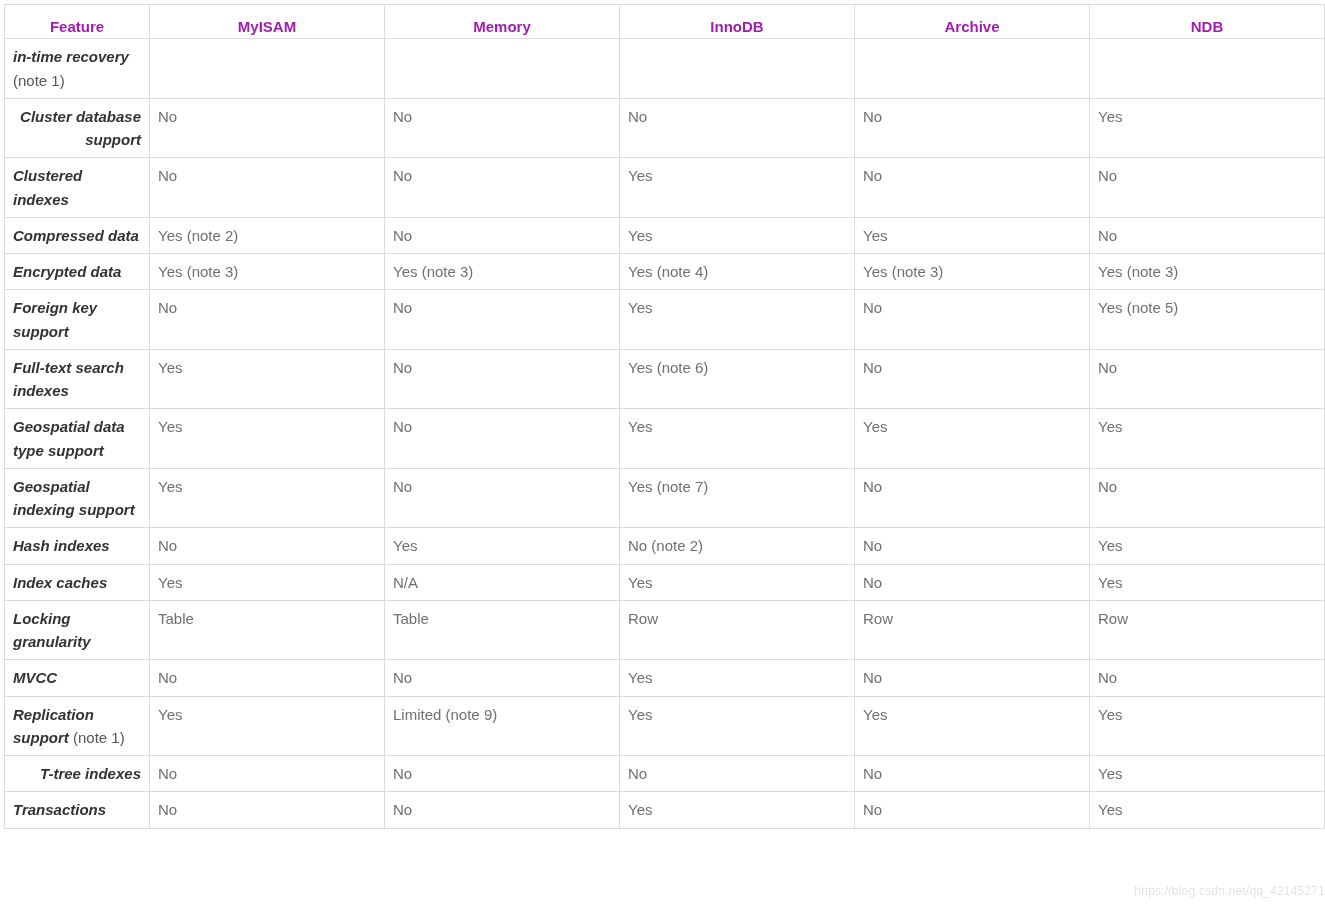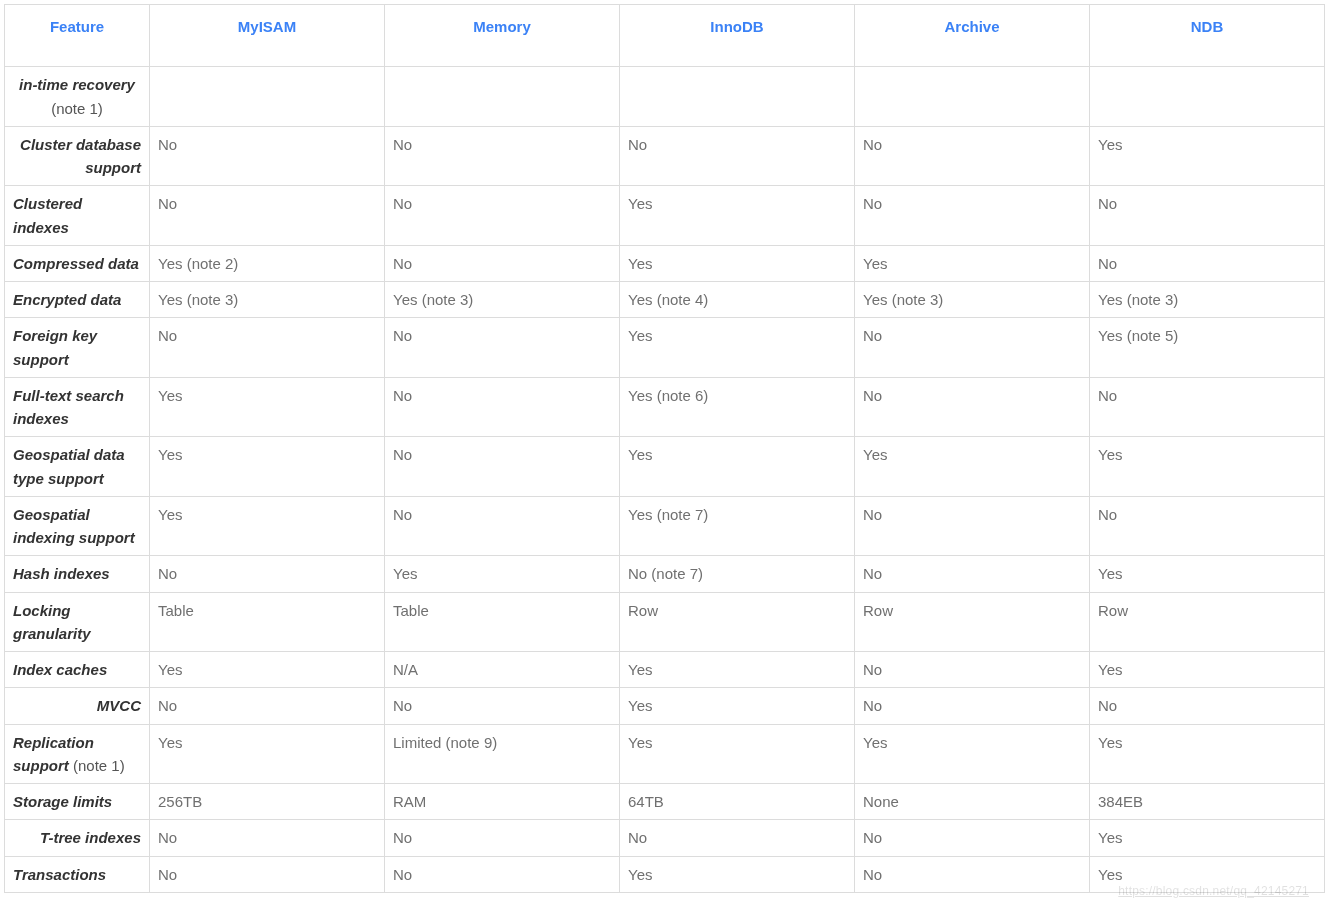--- a/index.html
+++ b/index.html
@@ -24,49 +24,48 @@
     border: 1px solid #dcdcdc;
     padding: 6px 8px;
     vertical-align: top;
     text-align: left;
     line-height: 1.55;
     word-wrap: break-word;
   }
   thead th {
     text-align: center;
     font-weight: 700;
-    color: #3b82f6;
+    color: #a21caf;
     padding-top: 10px;
-    padding-bottom: 28px;
+    padding-bottom: 0;
   }
   col.c0 { width: 145px; }
   col.cx { width: 235px; }
   .feat-main {
     font-weight: 700;
     font-style: italic;
     color: #333333;
   }
   .feat-note {
     font-weight: 400;
     font-style: normal;
     color: #555555;
   }
   td.val {
     color: #707070;
   }
   .watermark {
     position: fixed;
-    right: 16px;
+    right: 0;
     bottom: 6px;
     font-size: 12px;
     color: rgba(0,0,0,0.12);
     font-family: Arial, sans-serif;
     letter-spacing: 0.2px;
     pointer-events: none;
-    text-decoration: underline;
   }
 </style>
 </head>
 <body>
 
 <div class="wrap">
   <table>
     <colgroup>
       <col class="c0">
         <col class="cx">
@@ -80,21 +79,21 @@
         <th>Feature</th>
         <th>MyISAM</th>
         <th>Memory</th>
         <th>InnoDB</th>
         <th>Archive</th>
         <th>NDB</th>
       </tr>
     </thead>
     <tbody id="tbody">
         <tr>
-          <th style="text-align: center; font-weight: 400;"><span class="feat-main">in-time recovery</span> <span class="feat-note">(note 1)</span></th>
+          <th style="text-align: left; font-weight: 400;"><span class="feat-main">in-time recovery</span> <span class="feat-note">(note 1)</span></th>
           <td class="val"></td>
           <td class="val"></td>
           <td class="val"></td>
           <td class="val"></td>
           <td class="val"></td>
         </tr>
         <tr>
           <th style="text-align: right; font-weight: 400;"><span class="feat-main">Cluster database support</span></th>
           <td class="val">No</td>
           <td class="val">No</td>
@@ -155,63 +154,55 @@
           <td class="val">Yes</td>
           <td class="val">No</td>
           <td class="val">Yes (note 7)</td>
           <td class="val">No</td>
           <td class="val">No</td>
         </tr>
         <tr>
           <th style="text-align: left; font-weight: 400;"><span class="feat-main">Hash indexes</span></th>
           <td class="val">No</td>
           <td class="val">Yes</td>
-          <td class="val">No (note 7)</td>
+          <td class="val">No (note 2)</td>
+          <td class="val">No</td>
+          <td class="val">Yes</td>
+        </tr>
+        <tr>
+          <th style="text-align: left; font-weight: 400;"><span class="feat-main">Index caches</span></th>
+          <td class="val">Yes</td>
+          <td class="val">N/A</td>
+          <td class="val">Yes</td>
           <td class="val">No</td>
           <td class="val">Yes</td>
         </tr>
         <tr>
           <th style="text-align: left; font-weight: 400;"><span class="feat-main">Locking granularity</span></th>
           <td class="val">Table</td>
           <td class="val">Table</td>
           <td class="val">Row</td>
           <td class="val">Row</td>
           <td class="val">Row</td>
         </tr>
         <tr>
-          <th style="text-align: left; font-weight: 400;"><span class="feat-main">Index caches</span></th>
-          <td class="val">Yes</td>
-          <td class="val">N/A</td>
-          <td class="val">Yes</td>
-          <td class="val">No</td>
-          <td class="val">Yes</td>
-        </tr>
-        <tr>
-          <th style="text-align: right; font-weight: 400;"><span class="feat-main">MVCC</span></th>
+          <th style="text-align: left; font-weight: 400;"><span class="feat-main">MVCC</span></th>
           <td class="val">No</td>
           <td class="val">No</td>
           <td class="val">Yes</td>
           <td class="val">No</td>
           <td class="val">No</td>
         </tr>
         <tr>
           <th style="text-align: left; font-weight: 400;"><span class="feat-main">Replication support</span> <span class="feat-note">(note 1)</span></th>
           <td class="val">Yes</td>
           <td class="val">Limited (note 9)</td>
           <td class="val">Yes</td>
           <td class="val">Yes</td>
           <td class="val">Yes</td>
-        </tr>
-        <tr>
-          <th style="text-align: left; font-weight: 400;"><span class="feat-main">Storage limits</span></th>
-          <td class="val">256TB</td>
-          <td class="val">RAM</td>
-          <td class="val">64TB</td>
-          <td class="val">None</td>
-          <td class="val">384EB</td>
         </tr>
         <tr>
           <th style="text-align: right; font-weight: 400; margin-top: 26px;"><span class="feat-main">T-tree indexes</span></th>
           <td class="val">No</td>
           <td class="val">No</td>
           <td class="val">No</td>
           <td class="val">No</td>
           <td class="val">Yes</td>
         </tr>
         <tr>

